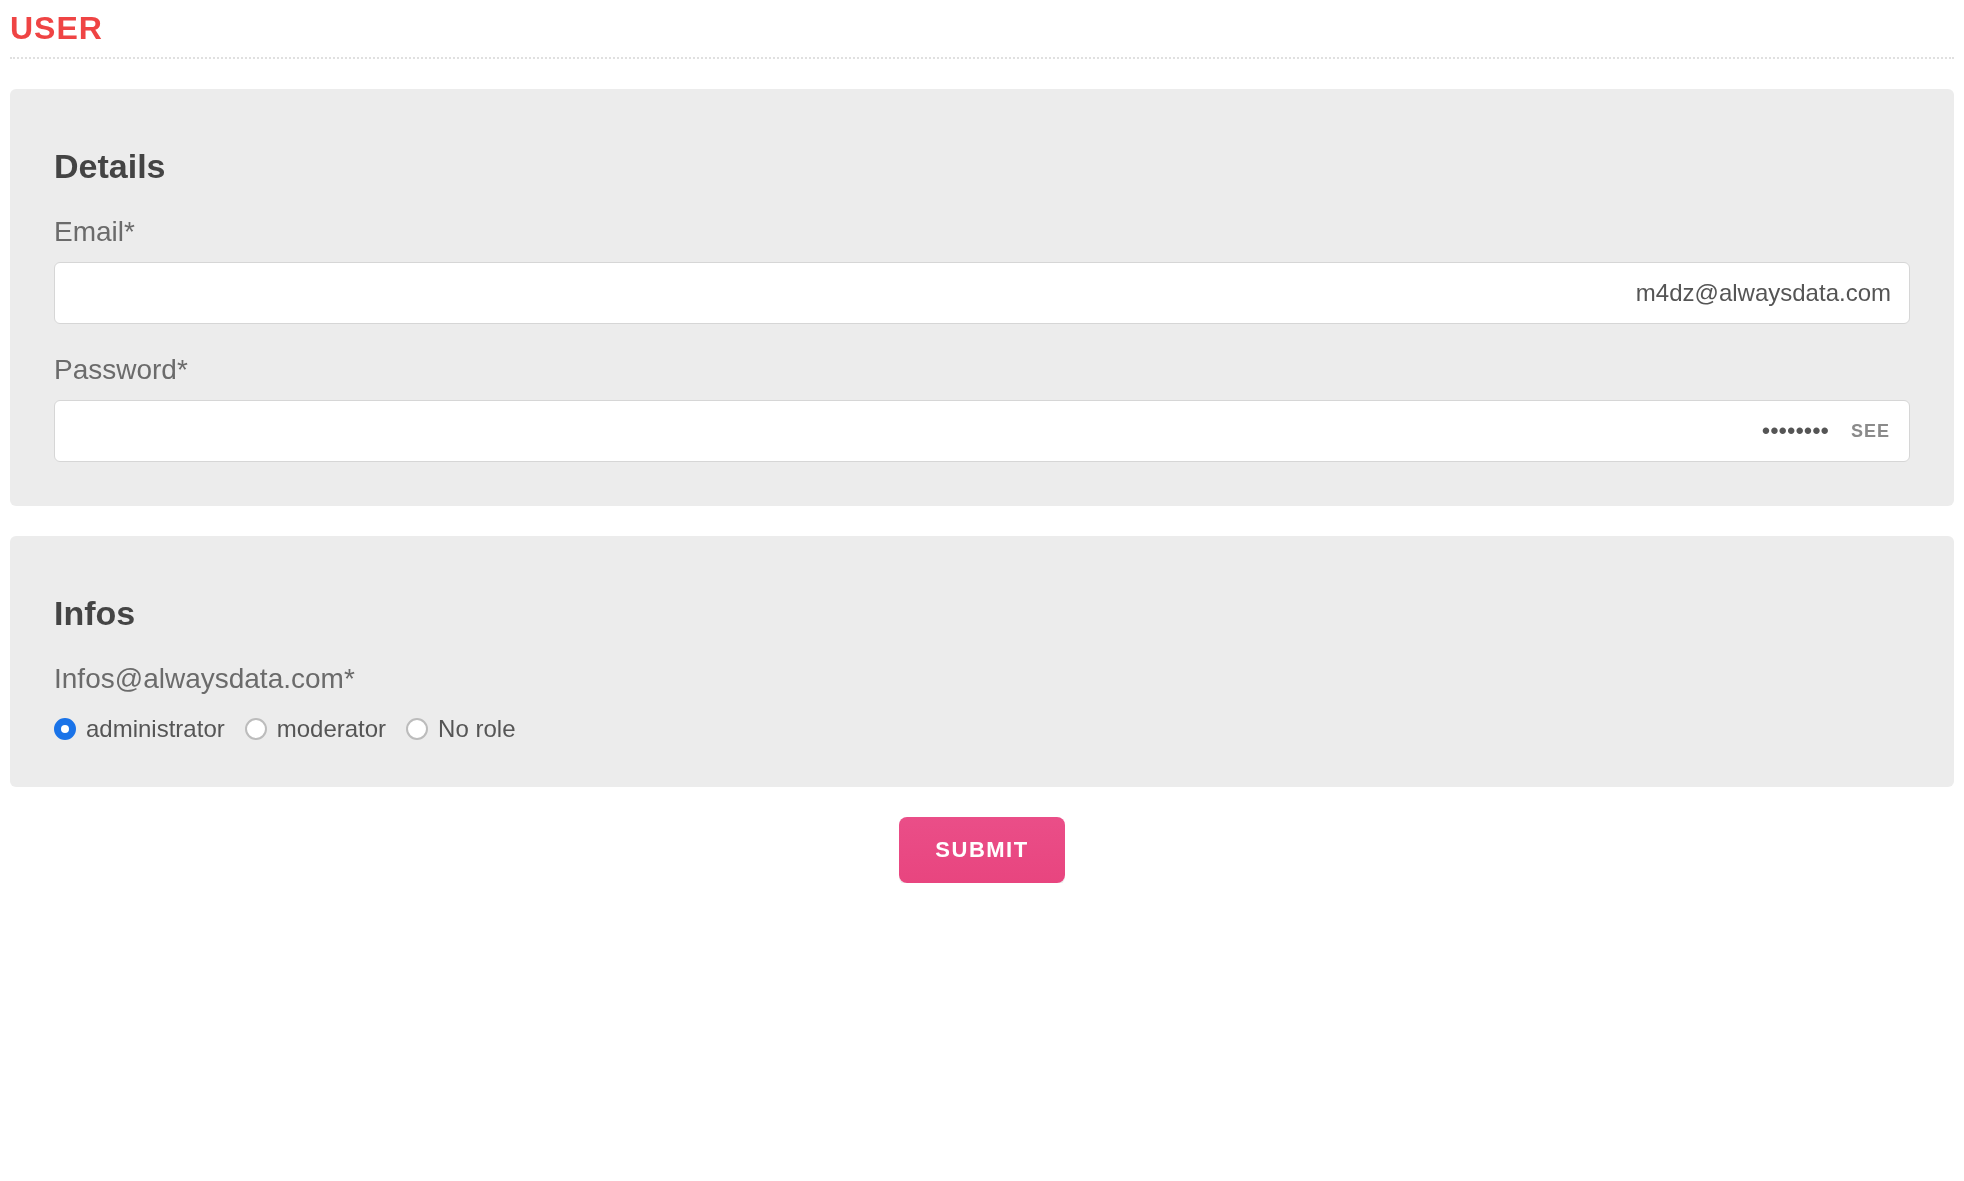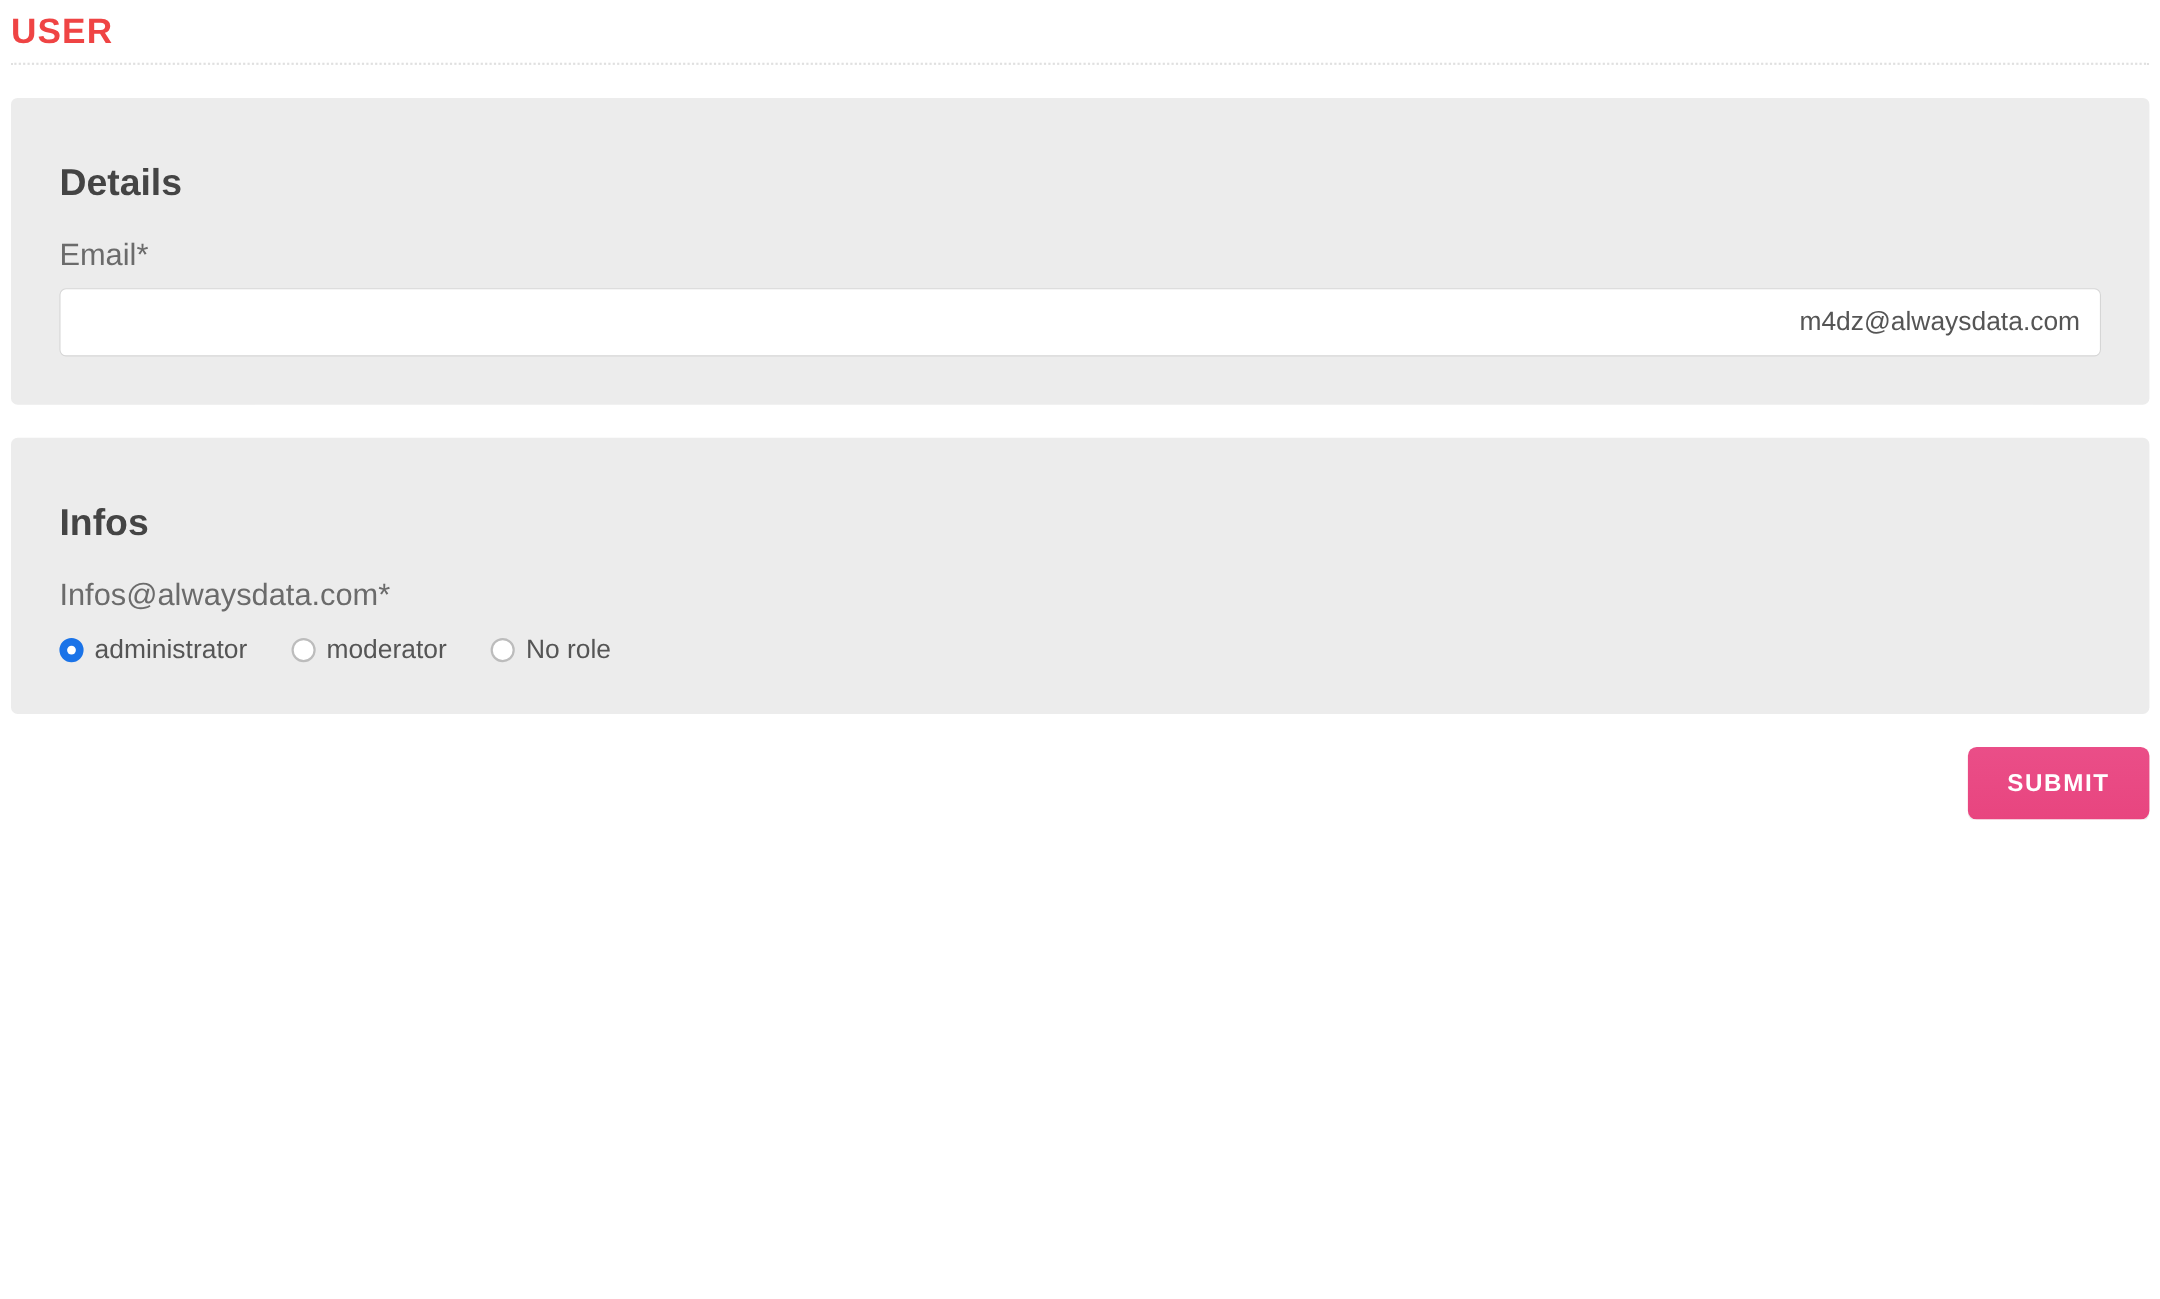--- a/index.html
+++ b/index.html
@@ -74,21 +74,21 @@
       font-weight: 700;
       color: #8a8a8a;
       letter-spacing: 1px;
       cursor: pointer;
       background: none;
       border: none;
       font-family: inherit;
     }
     .radio-row {
       display: flex;
-      gap: 40px;
+      gap: 20px;
       align-items: flex-start;
       margin-top: 20px;
     }
     .radio-item {
       display: flex;
       align-items: center;
       gap: 10px;
       cursor: pointer;
     }
     .radio-circle {
@@ -112,21 +112,21 @@
       height: 8px;
       border-radius: 50%;
       background: #ffffff;
     }
     .radio-label {
       font-size: 24px;
       color: #555555;
     }
     .actions {
       display: flex;
-      justify-content: flex-end;
+      justify-content: center;
       margin-top: 30px;
     }
     .submit-btn {
       background: #e94b86;
       background: linear-gradient(180deg, #ea4e88 0%, #e8457f 100%);
       color: #ffffff;
       font-size: 22px;
       font-weight: 700;
       letter-spacing: 1.5px;
       border: none;
@@ -142,20 +142,27 @@
 <h1 class="page-title">USER</h1>
 
 <section class="panel">
   <h2 class="panel-heading">Details</h2>
 
   <div class="form-group">
     <label class="form-label">Email*</label>
     <input type="text" class="text-input" value="m4dz@alwaysdata.com" style="">
   </div>
 
+  <div class="form-group">
+    <label class="form-label">Password*</label>
+    <div class="password-wrapper">
+      <input type="text" class="text-input" value="••••••••" style="">
+      <button class="see-toggle">SEE</button>
+    </div>
+  </div>
 </section>
 
 <section class="panel">
   <h2 class="panel-heading">Infos</h2>
   <div class="form-label">Infos@alwaysdata.com*</div>
 
   <div class="radio-row">
     <label class="radio-item">
       <span class="radio-circle selected"></span>
       <span class="radio-label">administrator</span>

